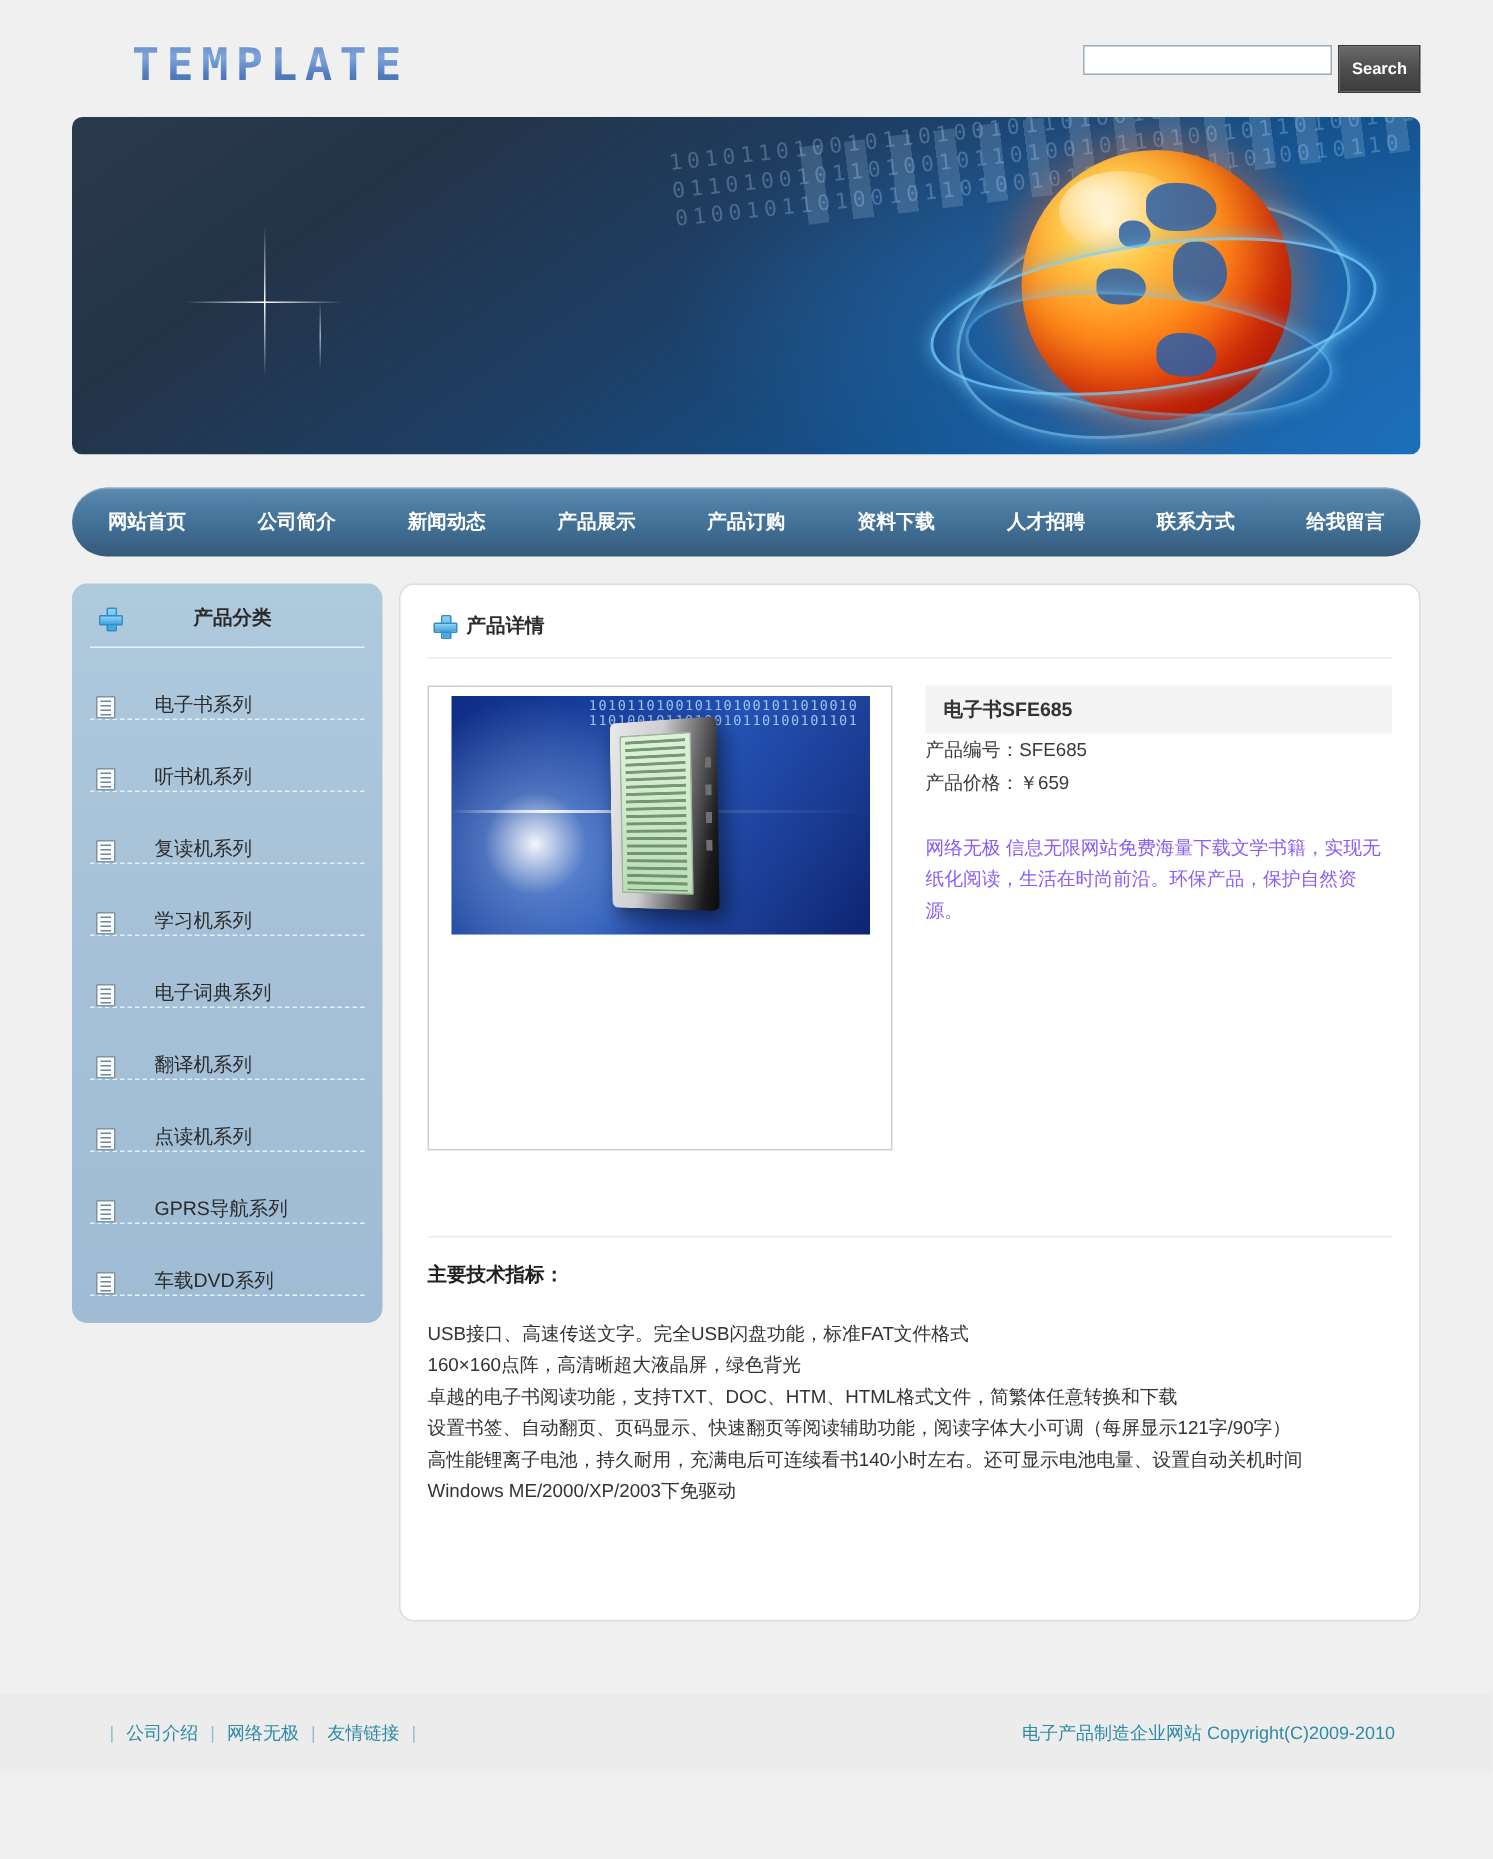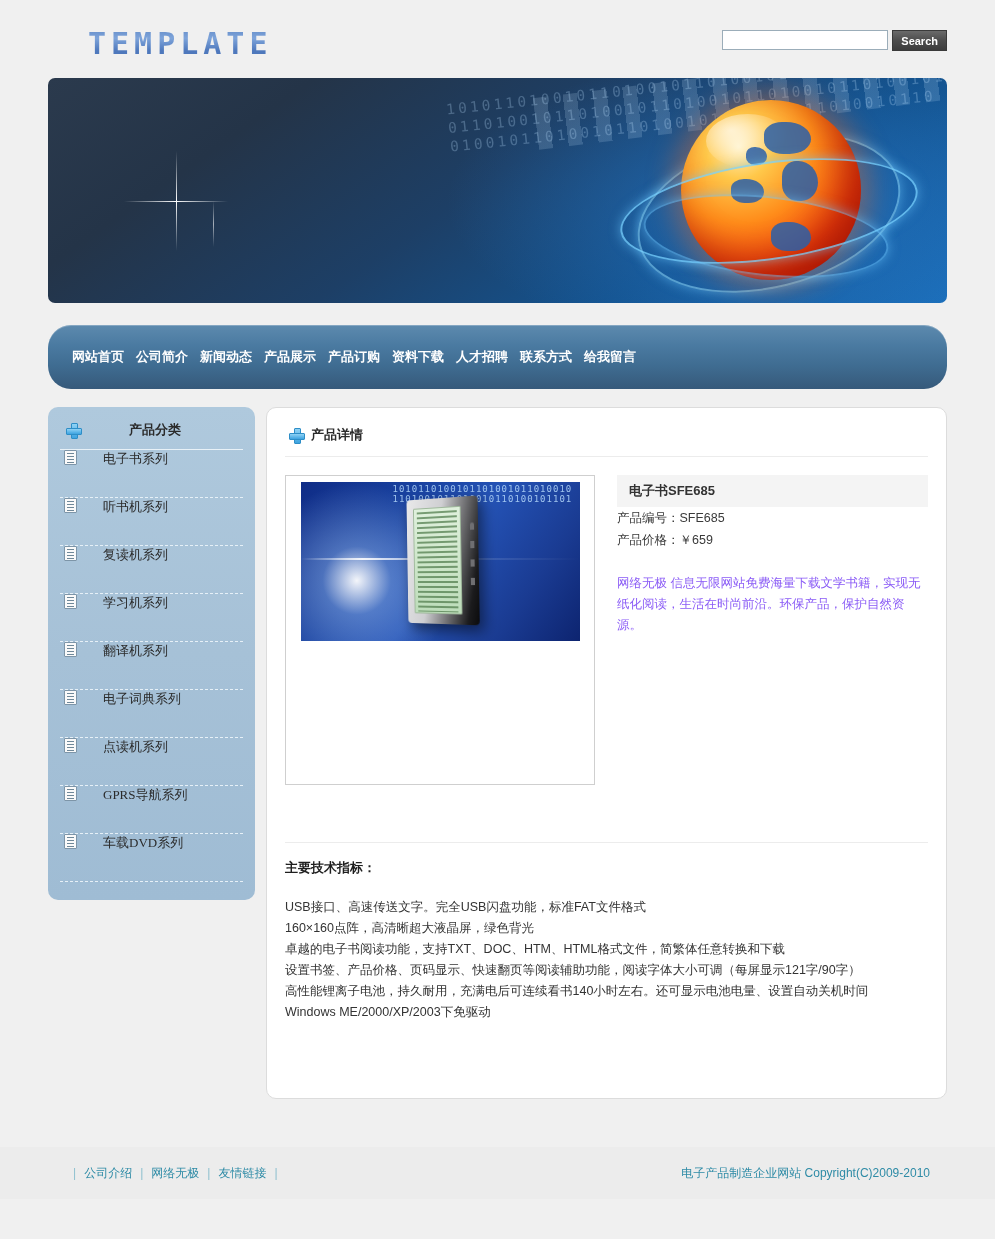--- a/index.html
+++ b/index.html
@@ -44,21 +44,21 @@
     width: 166px;
     height: 20px;
     border: 1px solid #9badb9;
     background: #fff;
     font-size: 12px;
     padding: 1px 3px;
     outline: none;
     font-family: "Liberation Sans", sans-serif;
   }
   .search-button {
-    height: 21px;
+    height: 32px;
     padding: 0 8px;
     background: linear-gradient(180deg, #6a6a6a 0%, #4d4d4d 50%, #3d3d3d 100%);
     color: #fff;
     border: 1px solid #3a3a3a;
     font-size: 11px;
     font-weight: bold;
     cursor: pointer;
     font-family: "Liberation Sans", sans-serif;
     line-height: 18px;
   }
@@ -143,27 +143,27 @@
   .banner .filmstrip {
     position: absolute; right: 0; top: 0; height: 52px; width: 430px;
     background: repeating-linear-gradient(90deg, rgba(200,230,255,0.35) 0 14px, rgba(30,60,95,0.0) 14px 30px);
     transform: rotate(-7deg) translate(18px,-4px);
     opacity: 0.5;
   }
 
   
   .nav-wrap { margin: 22px 48px 0 48px; }
   .nav {
-    height: 64px;
+    height: 46px;
     border-radius: 23px;
     background: linear-gradient(180deg, #5a87ac 0%, #4a7characterNA 0%, #497aa1 30%, #3f6b90 62%, #36597a 100%);
     background: linear-gradient(180deg, #5d8aae 0%, #4a7aa1 32%, #3f6c91 64%, #36597a 100%);
     display: flex;
     align-items: center;
-    justify-content: flex-start;
+    justify-content: space-between;
     padding: 0 18px;
     box-shadow: inset 0 1px 0 rgba(255,255,255,0.25);
   }
   .nav-item {
     color: #ffffff;
     font-size: 13px;
     font-weight: bold;
     text-decoration: none;
     white-space: nowrap;
     cursor: pointer;
@@ -203,27 +203,26 @@
     content: ""; position: absolute;
     background: linear-gradient(180deg, #8fd2f5 0%, #3da3e0 100%);
     border: 1px solid #2e8ec7; border-radius: 1px;
   }
   .plus-icon::before { left: 4.5px; top: 0; width: 5px; height: 14px; }
   .plus-icon::after { left: 0; top: 4.5px; width: 14px; height: 5px; }
 
   .cat-list { list-style: none; margin: 0; padding: 0; }
   .cat-item {
     display: flex;
-    align-items: flex-start;
+    align-items: flex-end;
     gap: 10px;
     height: 48px;
     border-bottom: 1px dashed #e6f0f7;
     cursor: pointer;
     padding-left: 4px;
-    font-family: Liberation Serif, serif;
   }
   .cat-item:last-child { border-bottom: 1px dashed #e6f0f7; }
   .doc-icon {
     width: 13px; height: 15px; flex: none;
     background: #fafafa;
     border: 1px solid #7d95a8;
     position: relative;
     border-radius: 1px;
   }
   .doc-icon::before {
@@ -426,25 +425,25 @@
         <li class="cat-item">
           <span class="doc-icon"></span>
           <span class="cat-label">复读机系列</span>
         </li>
         <li class="cat-item">
           <span class="doc-icon"></span>
           <span class="cat-label">学习机系列</span>
         </li>
         <li class="cat-item">
           <span class="doc-icon"></span>
+          <span class="cat-label">电子词典系列</span>
+        </li>
+        <li class="cat-item">
+          <span class="doc-icon"></span>
           <span class="cat-label">翻译机系列</span>
-        </li>
-        <li class="cat-item">
-          <span class="doc-icon"></span>
-          <span class="cat-label">电子词典系列</span>
         </li>
         <li class="cat-item">
           <span class="doc-icon"></span>
           <span class="cat-label">点读机系列</span>
         </li>
         <li class="cat-item">
           <span class="doc-icon"></span>
           <span class="cat-label">GPRS导航系列</span>
         </li>
         <li class="cat-item">
@@ -505,21 +504,21 @@
         </div>
       </div>
 
       <hr class="spec-sep">
 
       <div class="specs">
         <div class="spec-title">主要技术指标：</div>
         <div class="spec-line">USB接口、高速传送文字。完全USB闪盘功能，标准FAT文件格式</div>
         <div class="spec-line">160×160点阵，高清晰超大液晶屏，绿色背光</div>
         <div class="spec-line">卓越的电子书阅读功能，支持TXT、DOC、HTM、HTML格式文件，简繁体任意转换和下载</div>
-        <div class="spec-line">设置书签、产品价格、页码显示、快速翻页等阅读辅助功能，阅读字体大小可调（每屏显示121字/90字）</div>
+        <div class="spec-line">设置书签、自动翻页、页码显示、快速翻页等阅读辅助功能，阅读字体大小可调（每屏显示121字/90字）</div>
         <div class="spec-line">高性能锂离子电池，持久耐用，充满电后可连续看书140小时左右。还可显示电池电量、设置自动关机时间</div>
         <div class="spec-line">Windows ME/2000/XP/2003下免驱动</div>
       </div>
     </section>
   </div>
 
   <div class="footer">
     <div class="footer-links">
       <span class="sep">|</span>
       <a>公司介绍</a>

